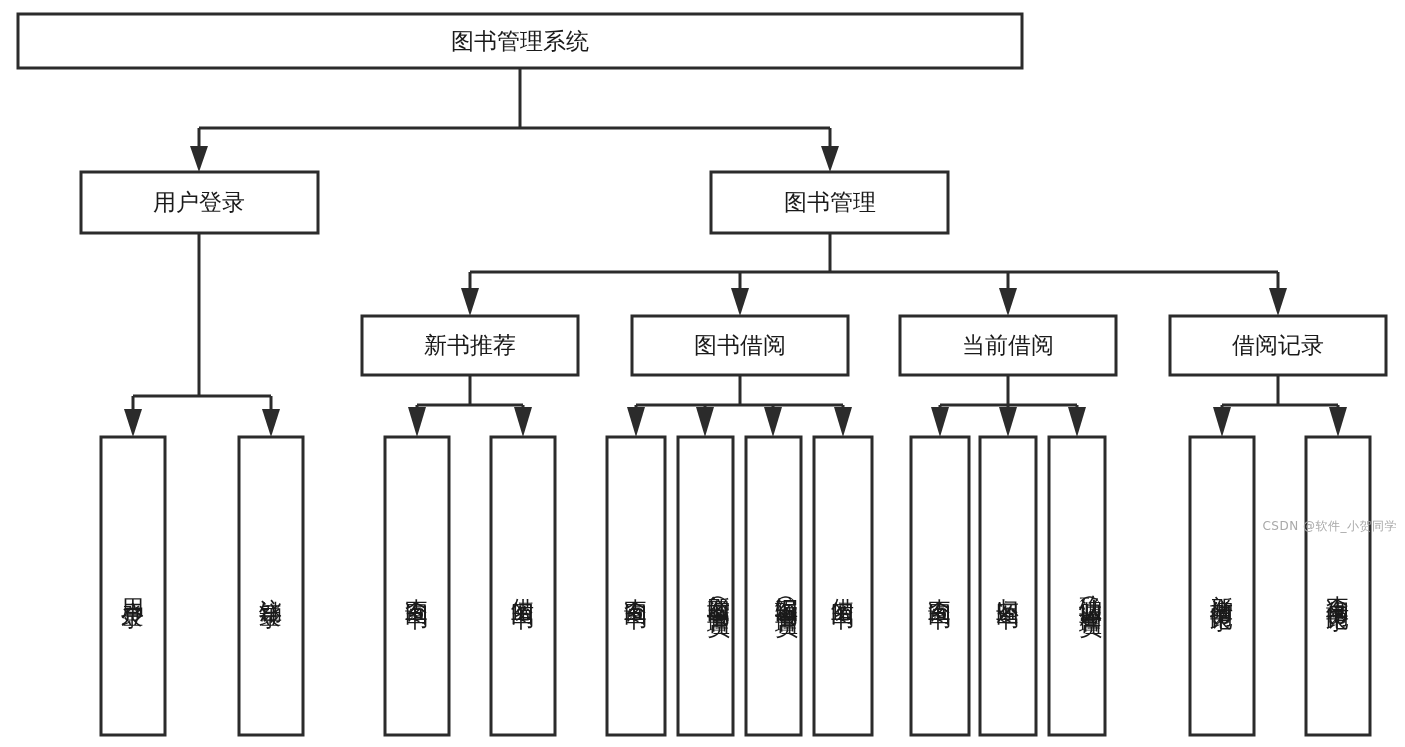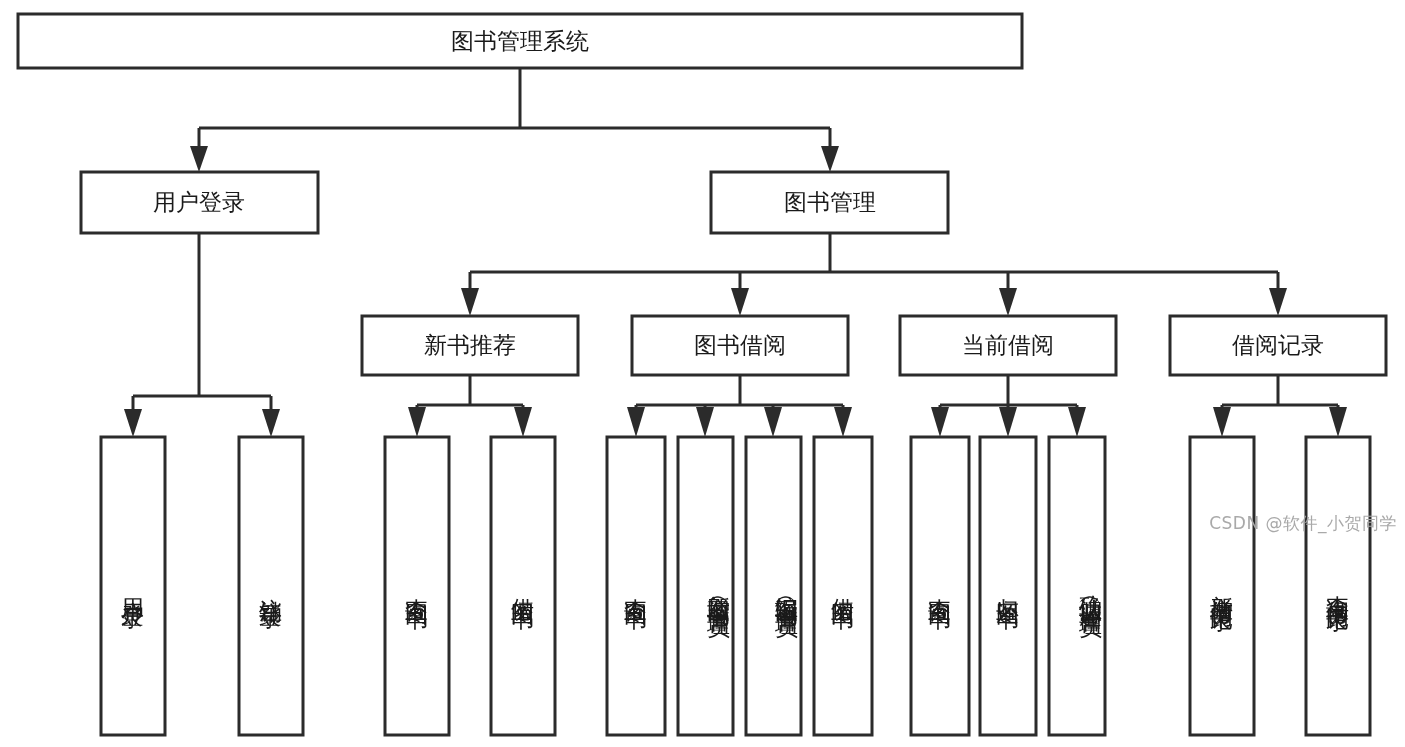--- a/index.html
+++ b/index.html
@@ -62,21 +62,21 @@
     display: flex;
     align-items: center;
     justify-content: center;
     pointer-events: none;
   }
   .watermark {
     position: absolute;
     right: 8px;
     bottom: 6px;
     font-family: "DejaVu Sans", "Liberation Sans", sans-serif;
-    font-size: 17px;
+    font-size: 12px;
     color: #a9a9a9;
     white-space: nowrap;
     letter-spacing: 0.5px;
   }
 </style>
 </head>
 <body>
 
 <div id="diagram-root">
 

